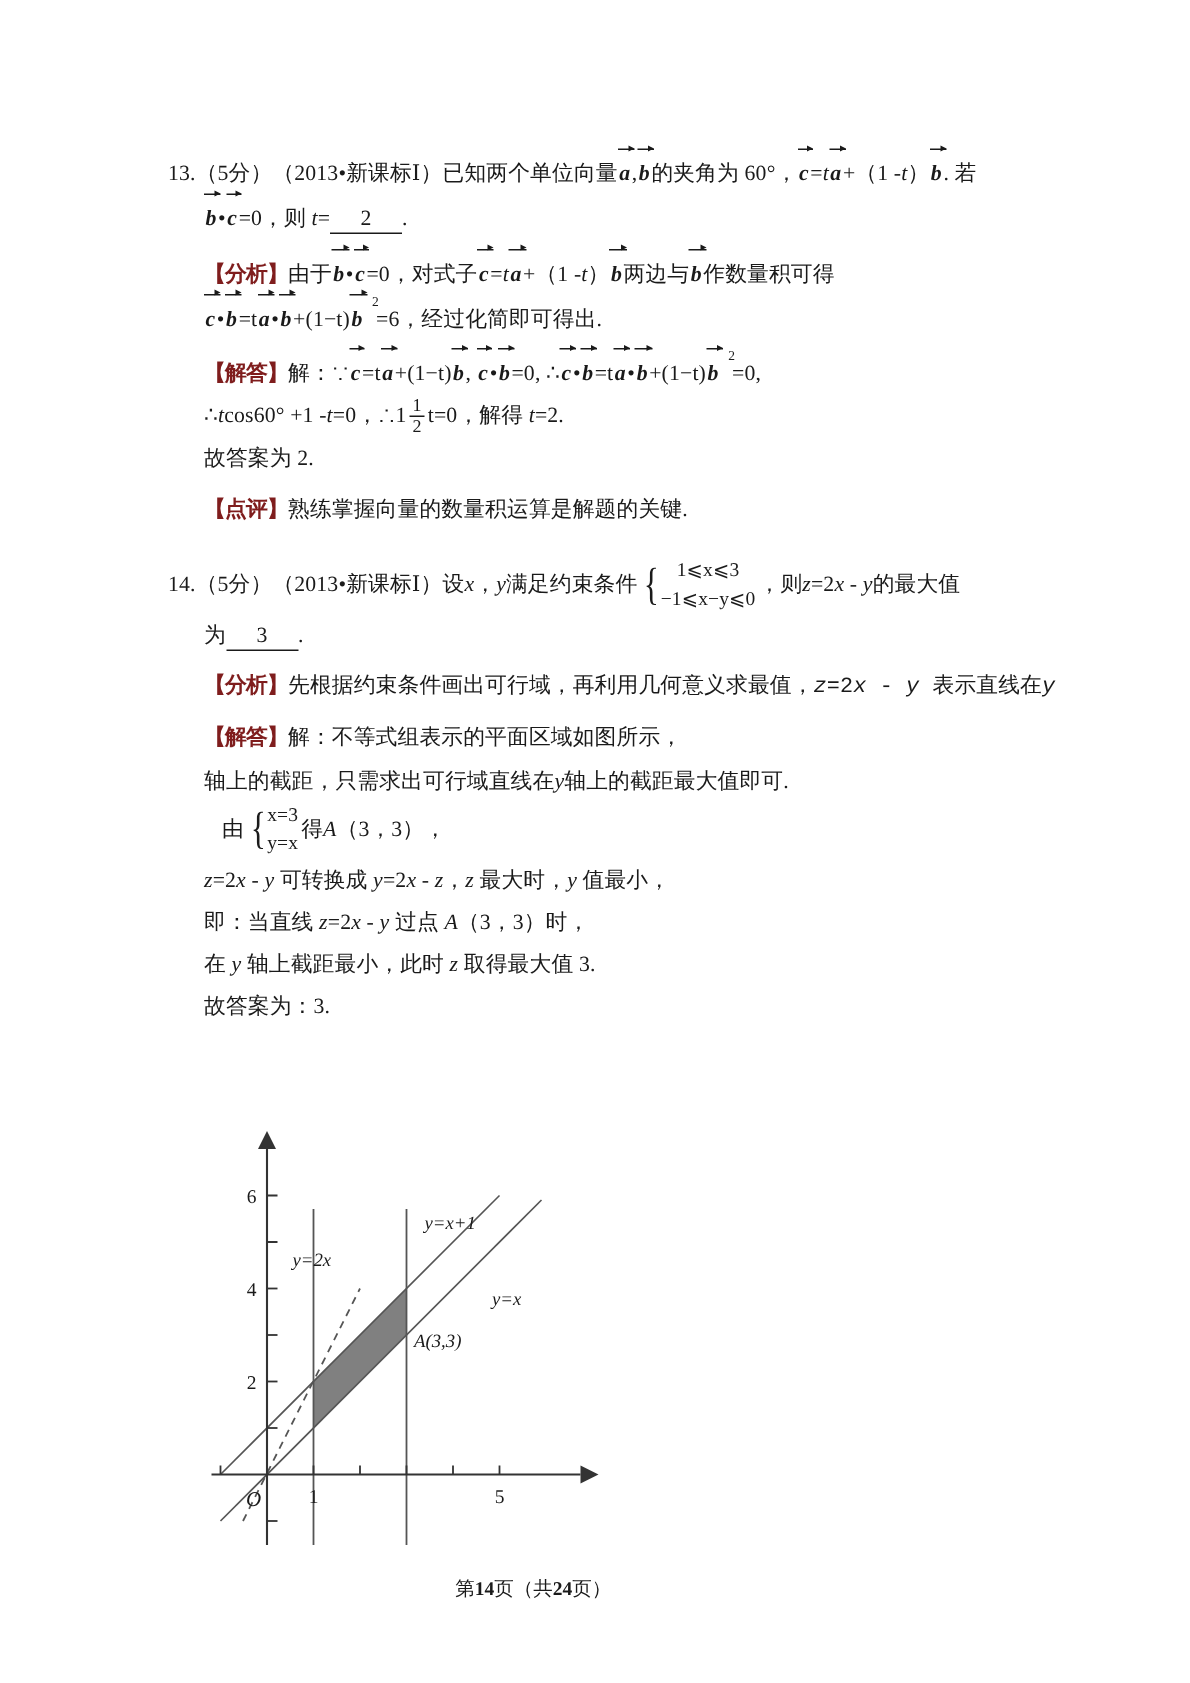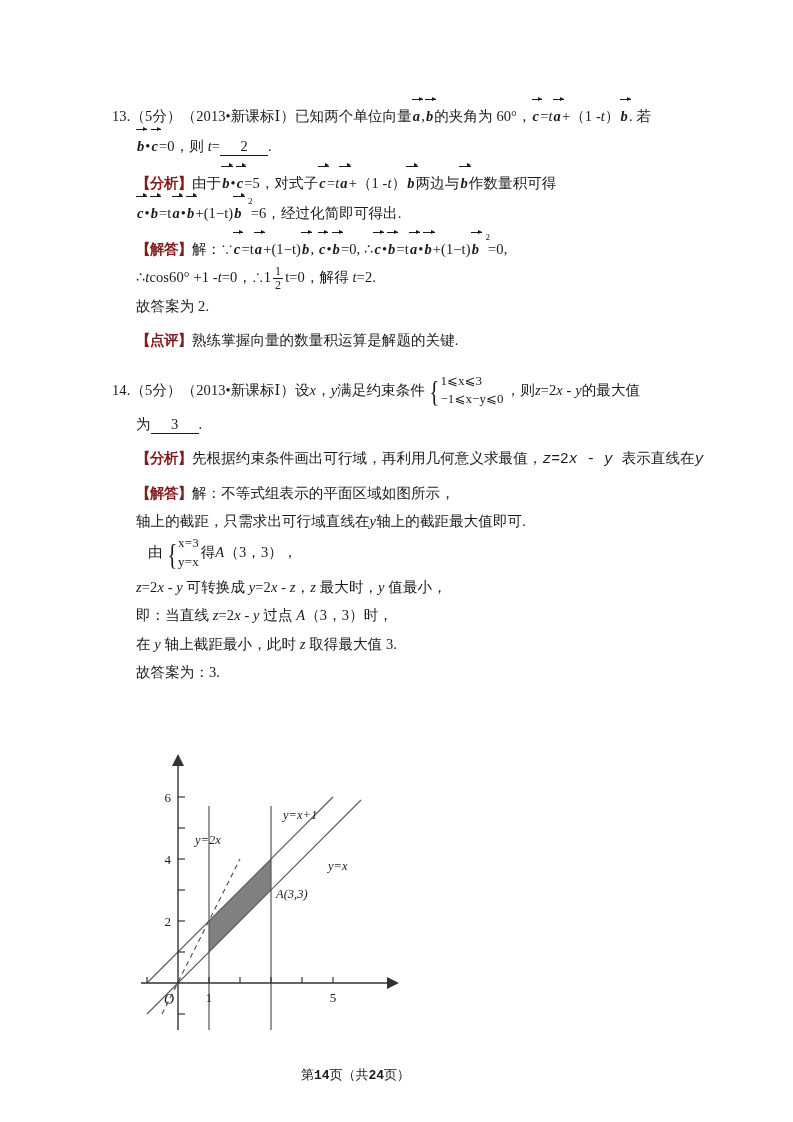--- a/index.html
+++ b/index.html
@@ -118,21 +118,21 @@
     font-size: 30px;
     line-height: 0.78;
     font-weight: 300;
     transform: scaleX(0.7);
     margin-right: -1px;
   }
   .sys .rows {
     display: inline-block;
     font-size: 13px;
     line-height: 1.45;
-    text-align: left;
+    text-align: center;
   }
   .sys .rows div { white-space: nowrap; }
 
   
   .figure {
     position: absolute;
     left: 133px;
     top: 748px;
     width: 270px;
     height: 290px;
@@ -141,42 +141,41 @@
 
   
   .footer {
     position: absolute;
     left: 0;
     top: 1050px;
     width: 711px;
     text-align: center;
     font-size: 13px;
     color: #1a1a1a;
-    font-family: Liberation Mono, monospace;
-    margin-top: 16px;
+    font-family: Liberation Serif, serif;
   }
   .footer b { font-weight: bold; }
 </style>
 </head>
 <body>
 
 <div class="page">
 
   <div class="content">
 
     <div class="line">
       <span>13.</span><span>（5分）</span><span>（2013•新课标Ⅰ）</span><span>已知两个单位向量</span><span class="vec">a</span><span>,</span><span class="vec">b</span><span>的夹角为 60°</span><span>，</span><span class="vec">c</span><span>=</span><span class="it">t</span><span class="vec">a</span><span>+（1 -</span><span class="it">t</span><span>）</span><span class="vec">b</span><span>. 若</span>
     </div>
 
     <div class="line indent">
       <span class="vec">b</span><span>•</span><span class="vec">c</span><span>=0，则</span> <span class="it">t</span><span>=</span><span class="blank">2</span><span>.</span>
     </div>
 
     <div class="line indent" style="margin-top:6px;">
-      <span class="tag">【分析】</span><span>由于</span><span class="vec">b</span><span>•</span><span class="vec">c</span><span>=5，对式子</span><span class="vec">c</span><span>=</span><span class="it">t</span><span class="vec">a</span><span>+（1 -</span><span class="it">t</span><span>）</span><span class="vec">b</span><span>两边与</span><span class="vec">b</span><span>作数量积可得</span>
+      <span class="tag">【分析】</span><span>由于</span><span class="vec">b</span><span>•</span><span class="vec">c</span><span>=0，对式子</span><span class="vec">c</span><span>=</span><span class="it">t</span><span class="vec">a</span><span>+（1 -</span><span class="it">t</span><span>）</span><span class="vec">b</span><span>两边与</span><span class="vec">b</span><span>作数量积可得</span>
     </div>
 
     <div class="line indent">
       <span class="vec">c</span><span>•</span><span class="vec">b</span><span>=t</span><span class="vec">a</span><span>•</span><span class="vec">b</span><span>+(1−t)</span><span class="vec vecsq"><span>b</span><sup>2</sup></span><span>=6，经过化简即可得出.</span>
     </div>
 
     <div class="line indent" style="margin-top:6px;">
       <span class="tag">【解答】</span><span>解：∵</span><span class="vec">c</span><span>=t</span><span class="vec">a</span><span>+(1−t)</span><span class="vec">b</span><span>,</span> <span class="vec">c</span><span>•</span><span class="vec">b</span><span>=0,  ∴</span><span class="vec">c</span><span>•</span><span class="vec">b</span><span>=t</span><span class="vec">a</span><span>•</span><span class="vec">b</span><span>+(1−t)</span><span class="vec vecsq"><span>b</span><sup>2</sup></span><span>=0,</span>
     </div>
 

